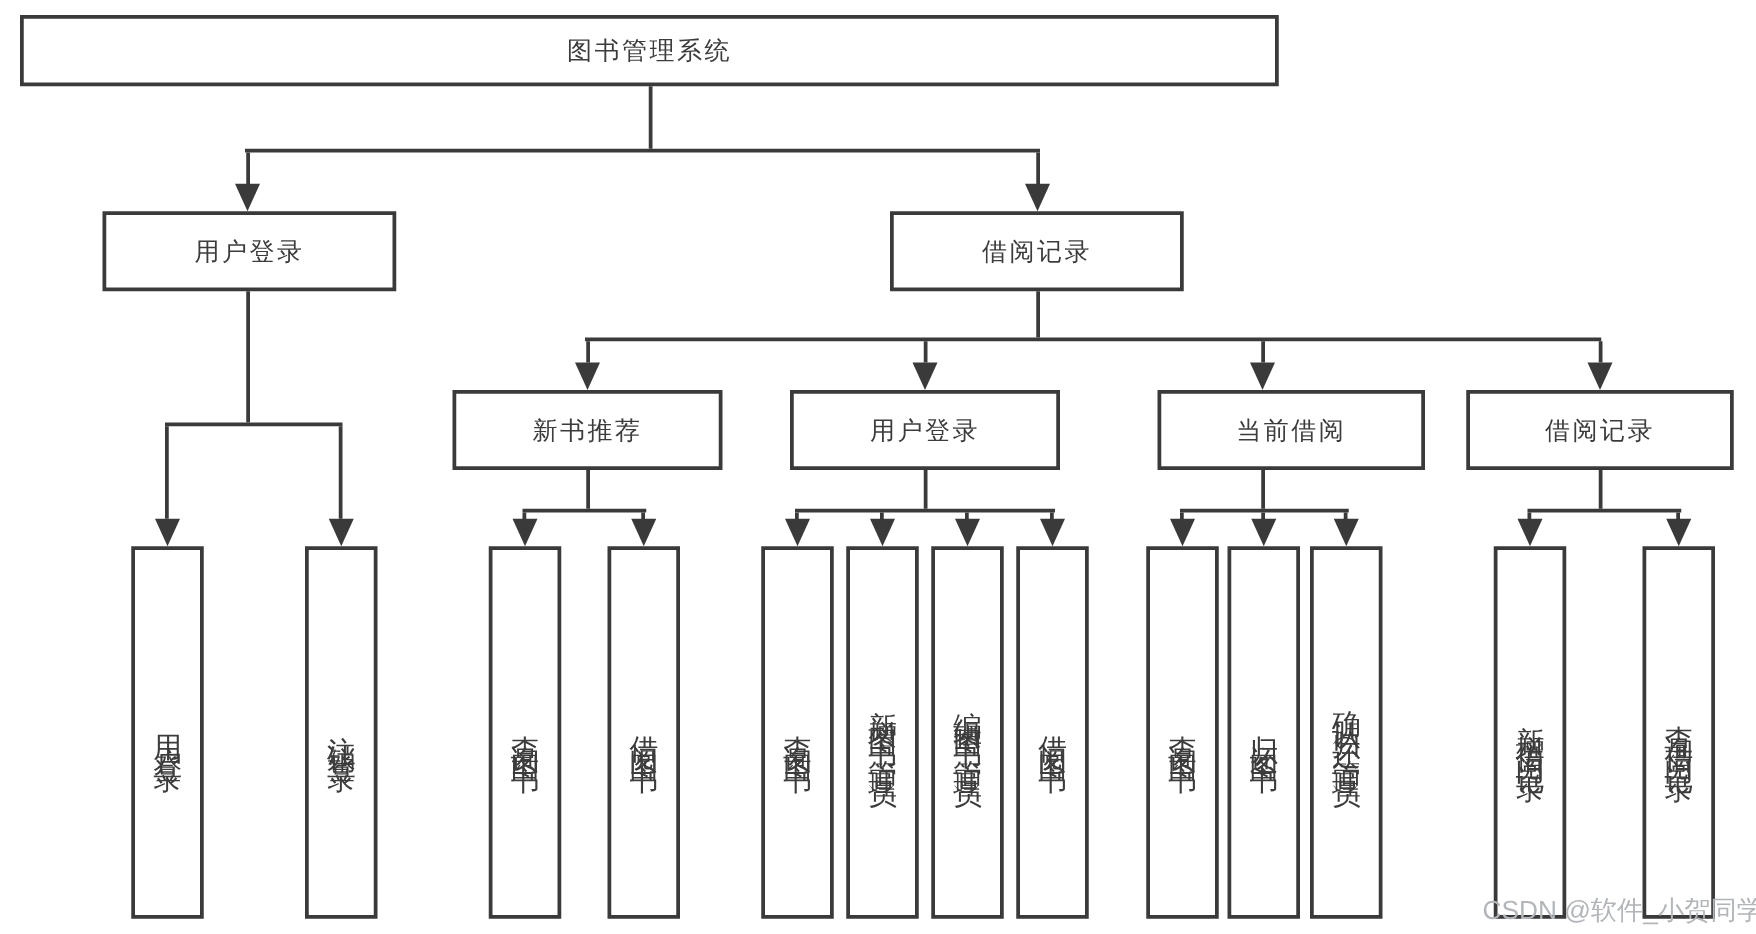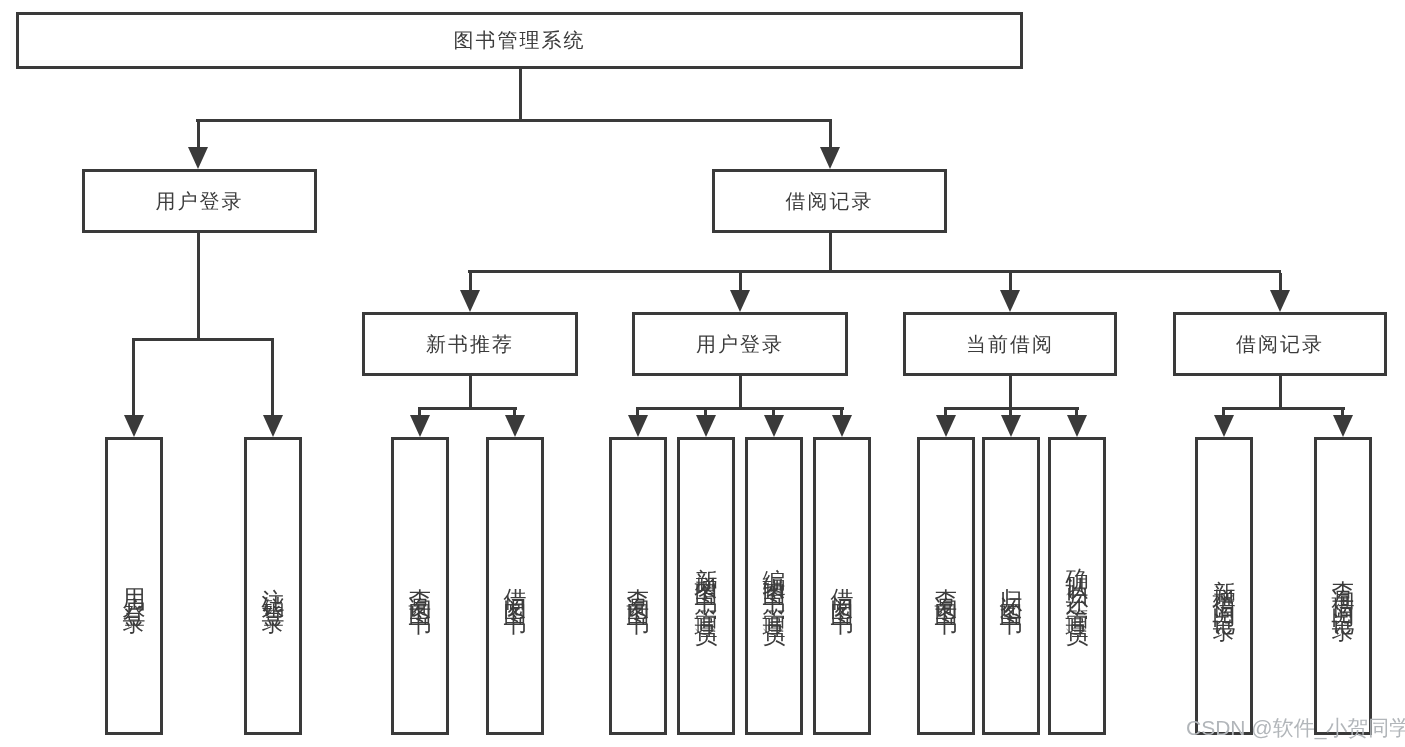--- a/index.html
+++ b/index.html
@@ -71,21 +71,21 @@
   <div class="vl" style="left:739px;  top:273px; height:17px;"></div>
   <div class="vl" style="left:1009px; top:273px; height:17px;"></div>
   <div class="vl" style="left:1279px; top:273px; height:17px;"></div>
   <div class="arr" style="left:460px;  top:290px;"></div>
   <div class="arr" style="left:730px;  top:290px;"></div>
   <div class="arr" style="left:1000px; top:290px;"></div>
   <div class="arr" style="left:1270px; top:290px;"></div>
 
   <div class="hbox" style="left:362px; top:312px; width:216px; height:64px;">新书推荐</div>
   <div class="hbox" style="left:632px; top:312px; width:216px; height:64px;">用户登录</div>
-  <div class="hbox" style="left:903px; top:312px; width:214px; height:64px;">当前借阅</div>
+  <div class="hbox" style="left:926px; top:312px; width:214px; height:64px;">当前借阅</div>
   <div class="hbox" style="left:1173px; top:312px; width:214px; height:64px;">借阅记录</div>
 
   <div class="vl" style="left:469px; top:376px; height:31px;"></div>
   <div class="hl" style="left:418px; top:407px; width:99px;"></div>
   <div class="vl" style="left:418px; top:410px; height:7px;"></div>
   <div class="vl" style="left:513px; top:410px; height:7px;"></div>
   <div class="arr" style="left:410px; top:415px;"></div>
   <div class="arr" style="left:505px; top:415px;"></div>
 
   <div class="vl" style="left:739px; top:376px; height:31px;"></div>

